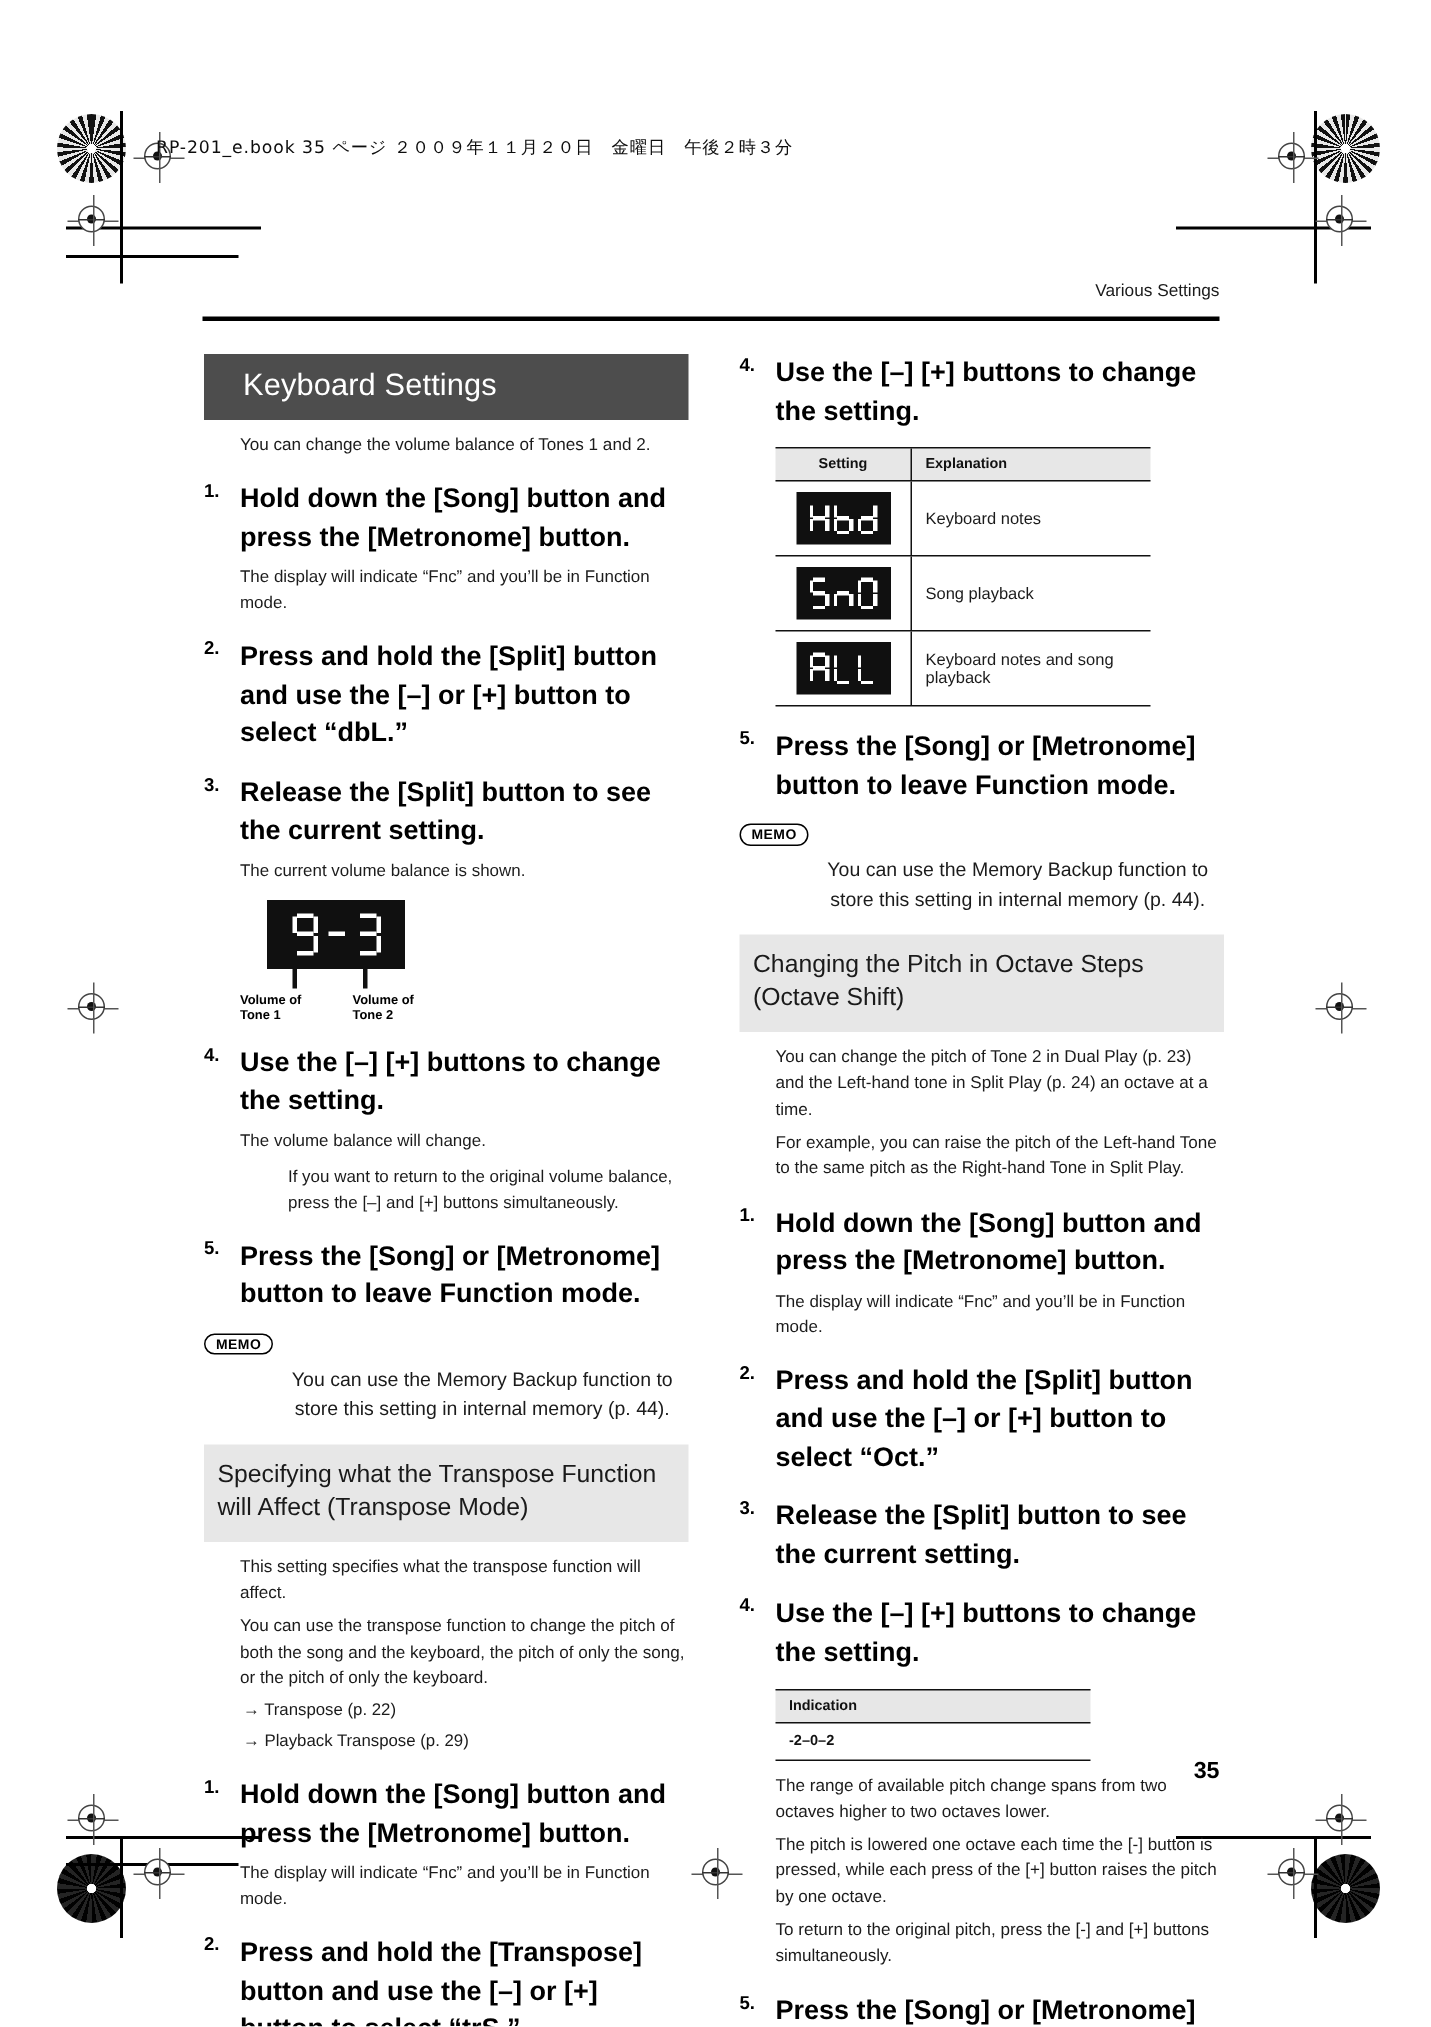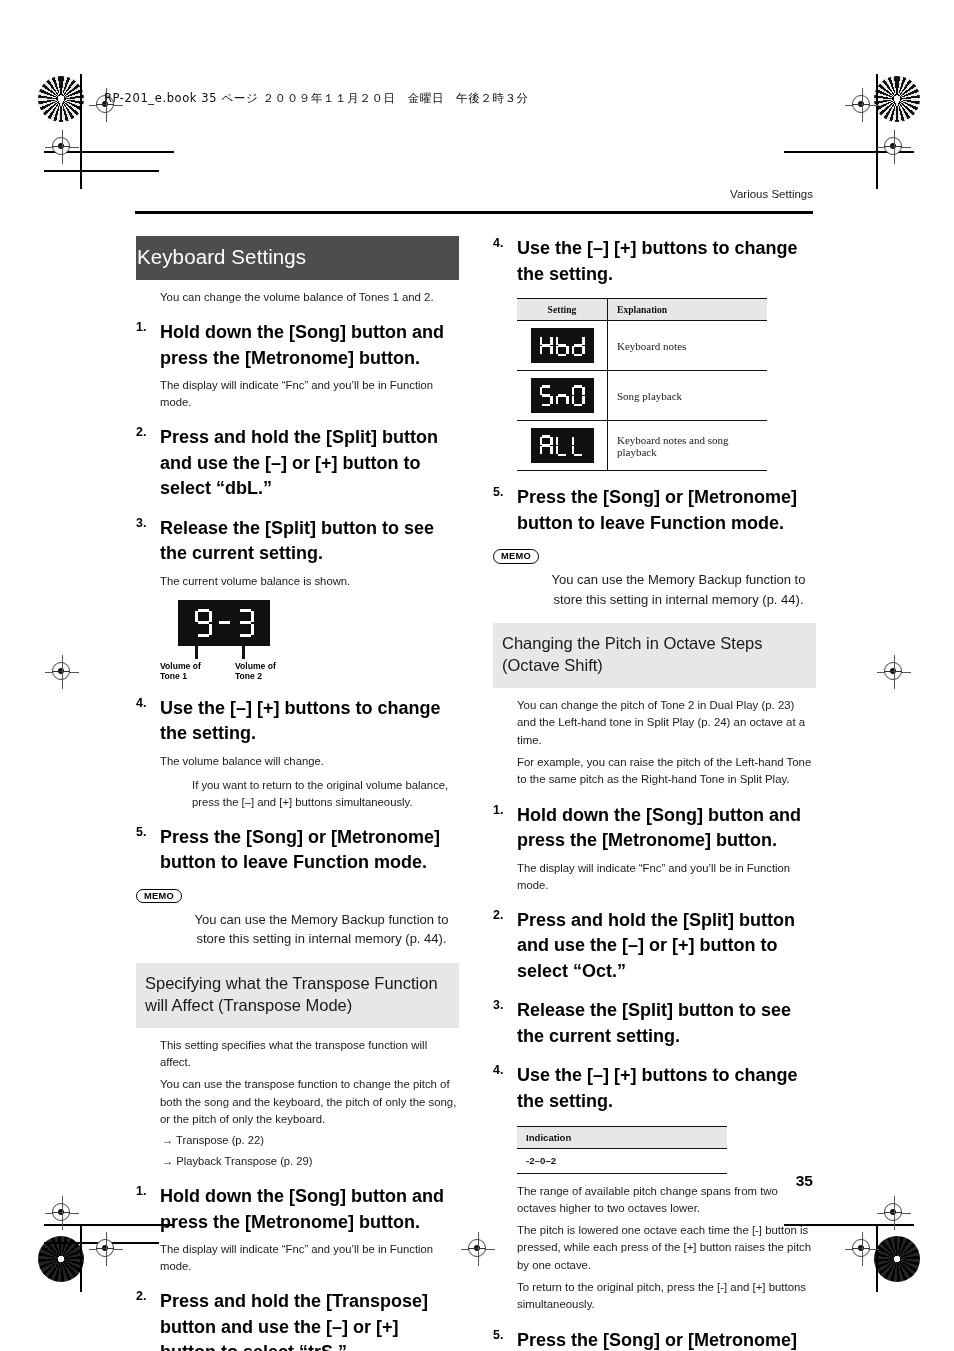--- a/index.html
+++ b/index.html
@@ -117,21 +117,21 @@
     width: 323px;
   }
   .col-left  { left: 136px; }
   .col-right { left: 493px; }
 
   
   .chapter-banner {
     background: #4d4d4d;
     color: #ffffff;
     font-size: 20.5px;
-    padding: 9px 0 11px 1px;
+    padding: 9px 0 11px 26px;
     letter-spacing: 0.1px;
     font-weight: 400;
   }
 
   
   .section-head {
     background: #e7e7e7;
     color: #1a1a1a;
     font-size: 16.5px;
     line-height: 1.33;
@@ -294,21 +294,20 @@
   }
   .callout-label:first-child { margin-left: 0px; }
   .callout-label:last-child  { margin-left: 12px; }
 
   
   .tbl {
     border-collapse: collapse;
     margin: 11px 0 0 24px;
     width: 250px;
     table-layout: fixed;
-    font-family: Liberation Serif, serif;
   }
   .tbl th {
     background: #e7e7e7;
     font-size: 9.6px;
     font-weight: bold;
     text-align: left;
     padding: 5px 0 5px 9px;
     border-top: 1.4px solid #111;
     border-bottom: 1.4px solid #111;
     color: #111;

